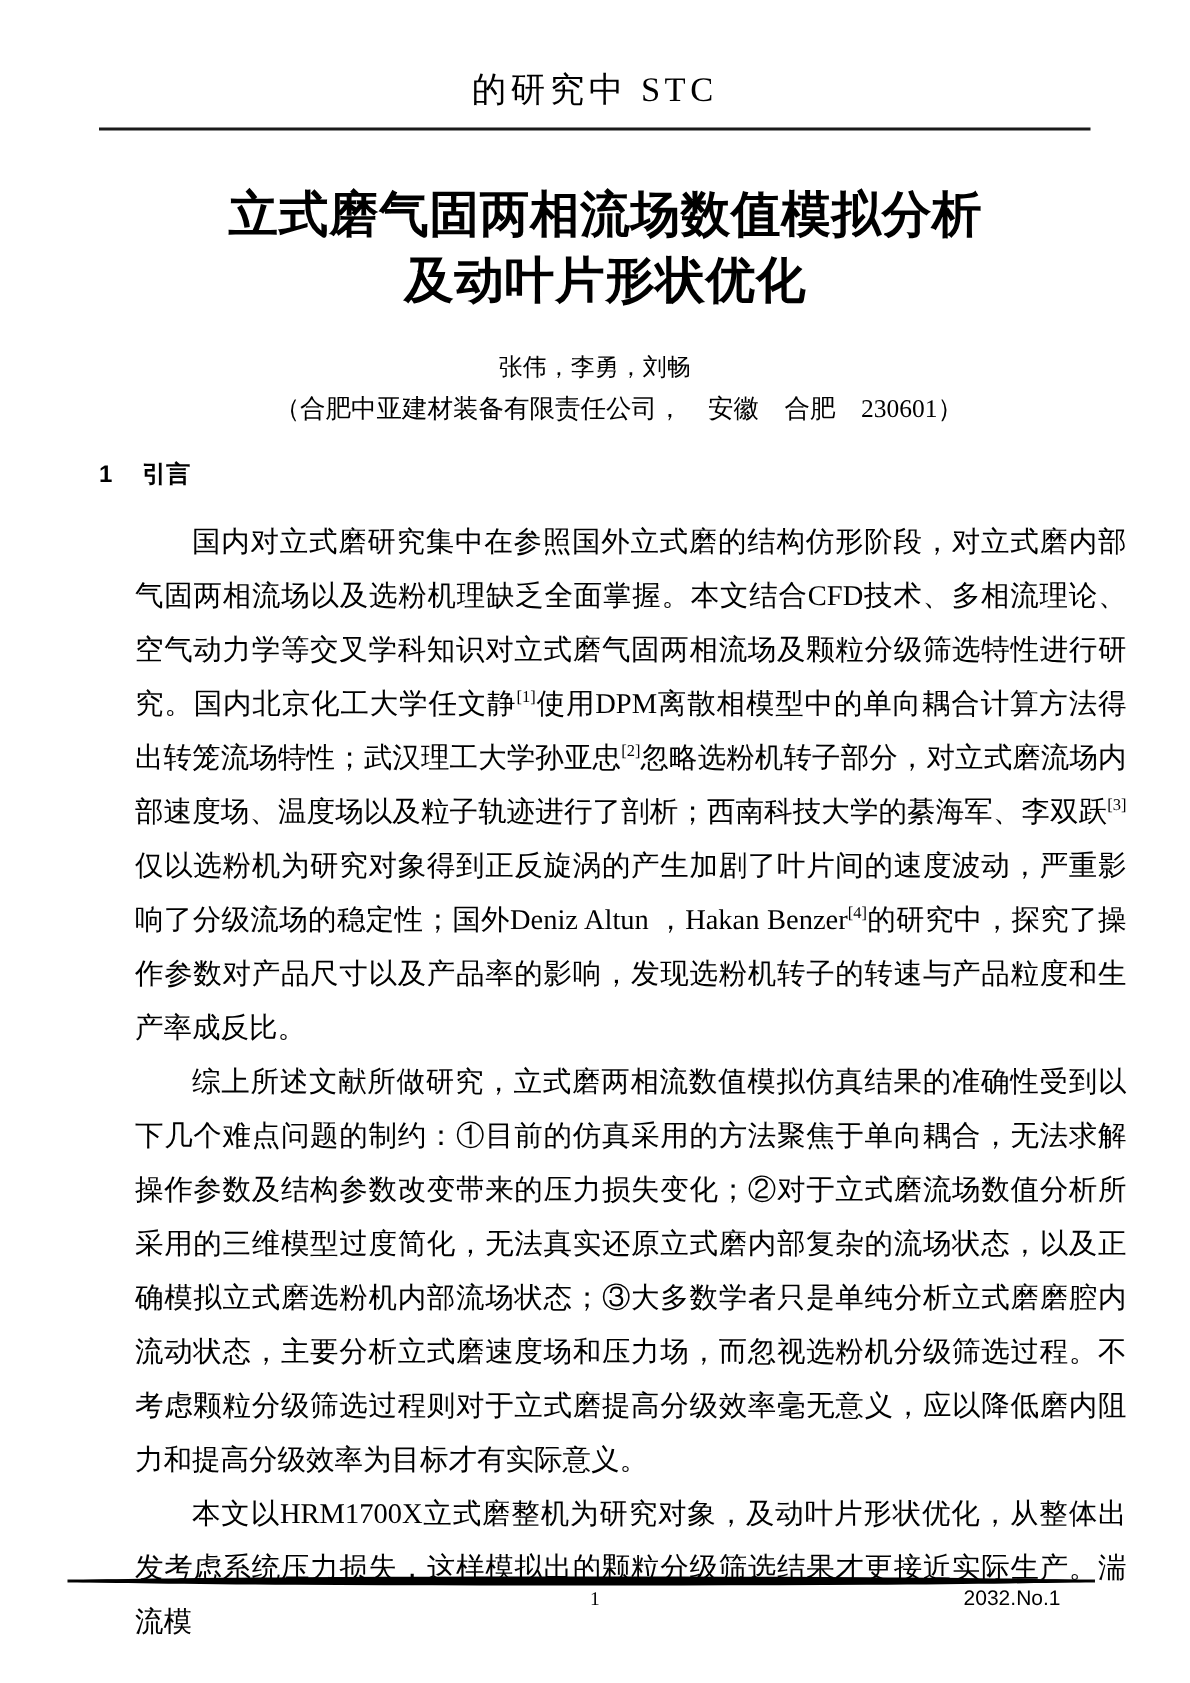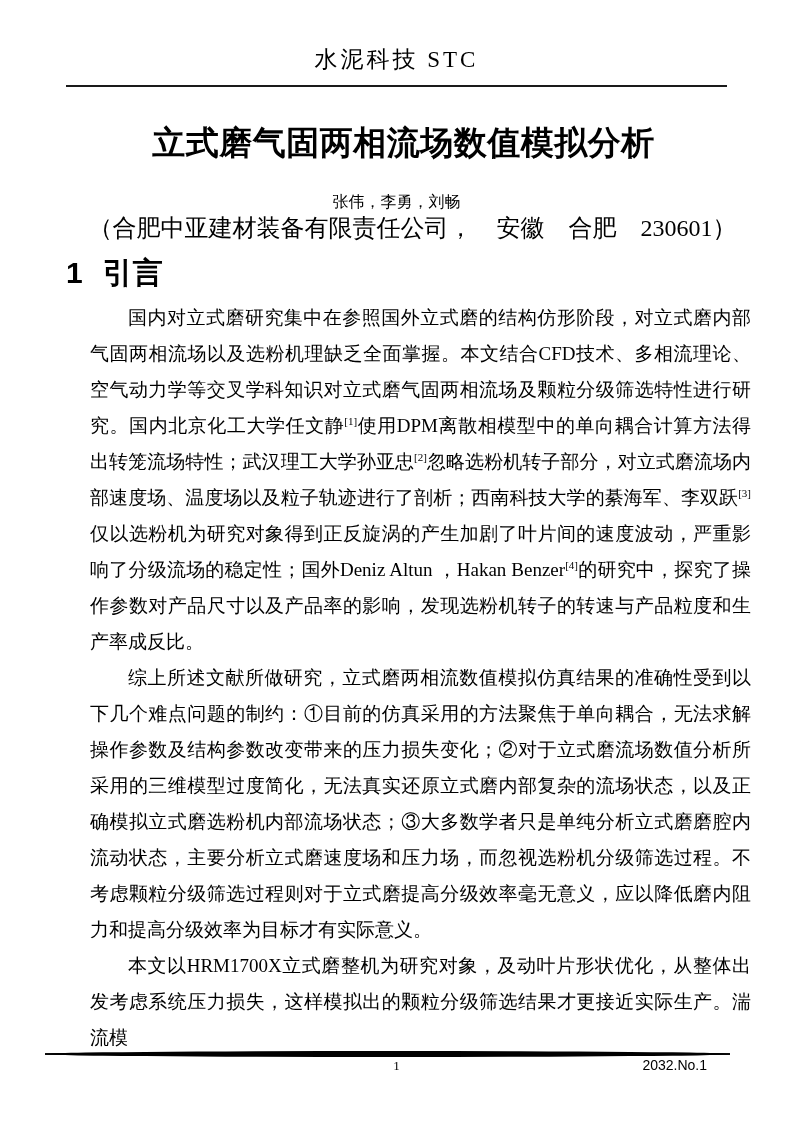--- a/index.html
+++ b/index.html
@@ -40,30 +40,30 @@
   }
   .title-line { display: block; padding-left: 14px; }
   .byline {
     margin-top: 24px;
     text-align: center;
     font-size: 16px;
     line-height: 26px;
   }
   .affiliation {
     text-align: center;
-    font-size: 24px;
+    font-size: 17px;
     line-height: 27px;
     padding-left: 32px;
   }
   
   .section-heading {
     margin: 16px 0 0 66px;
     font-family: "Liberation Sans", sans-serif;
     font-weight: bold;
-    font-size: 30px;
+    font-size: 16px;
     line-height: 30px;
   }
   .section-heading .sec-num { display: inline-block; margin-right: 20px; }
   
   .body-text { margin-top: 12px; margin-left: 48px; }
   .para {
     width: 661px;
     margin: 0 auto;
     font-size: 19px;
     line-height: 36px;
@@ -112,25 +112,26 @@
     right: 86px;
     font-size: 14px;
     font-family: "Liberation Sans", sans-serif;
   }
 </style>
 </head>
 <body>
 
 <div class="page">
 
-  <div class="journal-header">水泥科技 STC</div>
+  <div class="journal-header">的研究中 STC</div>
   <div class="header-rule"></div>
 
   <h1 class="paper-title">
     <span class="title-line">立式磨气固两相流场数值模拟分析</span>
+    <span class="title-line">及动叶片形状优化</span>
   </h1>
 
   <div class="byline">张伟，李勇，刘畅</div>
 
   <div class="affiliation">（合肥中亚建材装备有限责任公司，　安徽　合肥　230601）</div>
 
   <div class="section-heading">
     <span class="sec-num">1</span><span>引言</span>
   </div>
 

